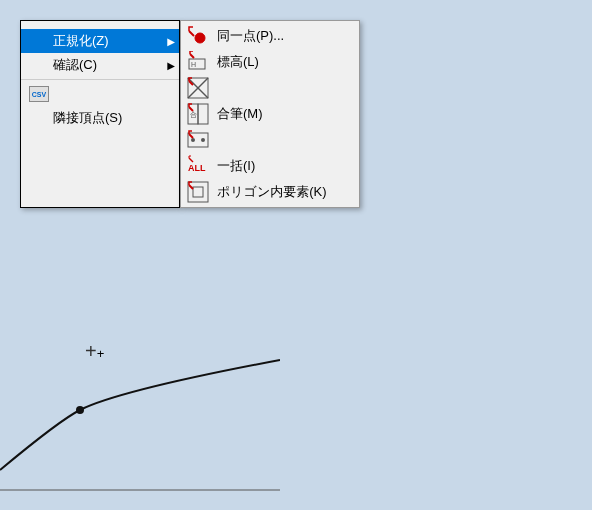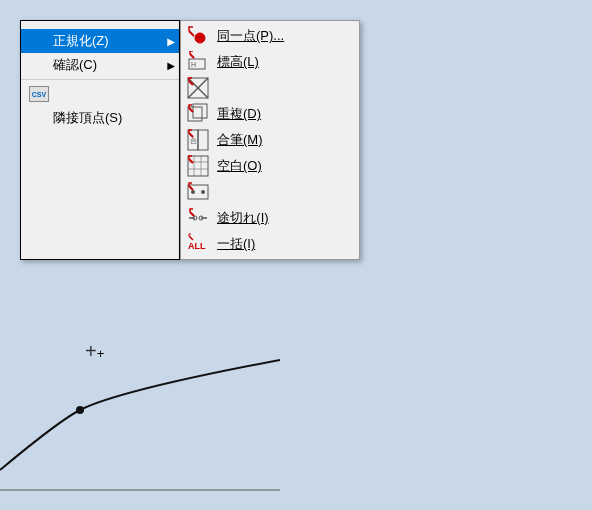--- a/index.html
+++ b/index.html
@@ -116,21 +116,20 @@
       top: 0;
     }
 
     .submenu-item {
       display: flex;
       align-items: center;
       padding: 3px 20px 3px 6px;
       cursor: pointer;
       white-space: nowrap;
       height: 26px;
-      text-decoration: underline;
     }
 
     .submenu-item .item-icon {
       width: 24px;
       height: 24px;
       margin-right: 6px;
       display: flex;
       align-items: center;
       flex-shrink: 0;
     }
@@ -226,93 +225,66 @@
         <svg width="22" height="22" viewBox="0 0 22 22">
           <rect x="1" y="1" width="20" height="20" fill="none" stroke="#555" stroke-width="1"></rect>
           <line x1="1" y1="1" x2="21" y2="21" stroke="#555" stroke-width="1.5"></line>
           <line x1="21" y1="1" x2="1" y2="21" stroke="#555" stroke-width="1.5"></line>
           <path d="M2 4 L6 8" stroke="#cc0000" stroke-width="2"></path>
           <path d="M2 4 L2 1 L5 1" stroke="#cc0000" stroke-width="1.5" fill="none"></path>
         </svg>
       </div>
     </div>
 
-    <div class="submenu-item">
-      <div class="item-icon">
-        <svg width="22" height="22" viewBox="0 0 22 22">
-          <rect x="1" y="4" width="14" height="14" fill="none" stroke="#555" stroke-width="1"></rect>
-          <rect x="6" y="1" width="14" height="14" fill="none" stroke="#555" stroke-width="1"></rect>
-          <path d="M2 5 L6 9" stroke="#cc0000" stroke-width="2"></path>
-          <path d="M2 5 L2 2 L5 2" stroke="#cc0000" stroke-width="1.5" fill="none"></path>
-        </svg>
-      </div>
-      <span class="item-label">重複(D)</span>
-    </div>
 
     <div class="submenu-item">
       <div class="item-icon">
         <svg width="22" height="22" viewBox="0 0 22 22">
           <rect x="1" y="1" width="10" height="20" fill="none" stroke="#555" stroke-width="1"></rect>
           <rect x="11" y="1" width="10" height="20" fill="none" stroke="#555" stroke-width="1"></rect>
           <text x="3" y="14" font-size="7" fill="#555">合</text>
           <path d="M2 4 L6 8" stroke="#cc0000" stroke-width="2"></path>
           <path d="M2 4 L2 1 L5 1" stroke="#cc0000" stroke-width="1.5" fill="none"></path>
         </svg>
       </div>
       <span class="item-label">合筆(M)</span>
     </div>
 
-    <div class="submenu-item">
-      <div class="item-icon">
-        <svg width="22" height="22" viewBox="0 0 22 22">
-          <rect x="1" y="1" width="20" height="20" fill="none" stroke="#555" stroke-width="1"></rect>
-          <line x1="1" y1="7" x2="21" y2="7" stroke="#555" stroke-width="0.5"></line>
-          <line x1="1" y1="14" x2="21" y2="14" stroke="#555" stroke-width="0.5"></line>
-          <line x1="7" y1="1" x2="7" y2="21" stroke="#555" stroke-width="0.5"></line>
-          <line x1="14" y1="1" x2="14" y2="21" stroke="#555" stroke-width="0.5"></line>
-          <path d="M2 4 L6 8" stroke="#cc0000" stroke-width="2"></path>
-          <path d="M2 4 L2 1 L5 1" stroke="#cc0000" stroke-width="1.5" fill="none"></path>
-        </svg>
-      </div>
-      <span class="item-label">空白(O)</span>
-    </div>
 
     <div class="submenu-item">
       <div class="item-icon">
         <svg width="22" height="22" viewBox="0 0 22 22">
           <rect x="1" y="4" width="20" height="14" fill="none" stroke="#555" stroke-width="1"></rect>
           <circle cx="6" cy="11" r="2" fill="#555"></circle>
           <circle cx="16" cy="11" r="2" fill="#555"></circle>
           <path d="M2 5 L6 9" stroke="#cc0000" stroke-width="2"></path>
           <path d="M2 5 L2 2 L5 2" stroke="#cc0000" stroke-width="1.5" fill="none"></path>
         </svg>
       </div>
     </div>
 
 
-    <div class="submenu-item">
-      <div class="item-icon">
-        <svg width="22" height="22" viewBox="0 0 22 22">
-          <path d="M2 11 L8 11" stroke="#555" stroke-width="1.5"></path>
-          <path d="M14 11 L20 11" stroke="#555" stroke-width="1.5"></path>
-          <circle cx="8" cy="11" r="2" fill="none" stroke="#555" stroke-width="1"></circle>
-          <circle cx="14" cy="11" r="2" fill="none" stroke="#555" stroke-width="1"></circle>
-          <path d="M3 5 L7 9" stroke="#cc0000" stroke-width="2"></path>
-          <path d="M3 5 L3 2 L6 2" stroke="#cc0000" stroke-width="1.5" fill="none"></path>
-        </svg>
-      </div>
-      <span class="item-label">途切れ(I)</span>
-    </div>
 
     <div class="submenu-item">
       <div class="item-icon">
         <svg width="22" height="22" viewBox="0 0 22 22">
           <text x="1" y="16" font-size="9" font-weight="bold" fill="#cc0000">ALL</text>
           <path d="M2 3 L6 7" stroke="#cc0000" stroke-width="1.5"></path>
           <path d="M2 3 L2 1 L4 1" stroke="#cc0000" stroke-width="1" fill="none"></path>
         </svg>
       </div>
       <span class="item-label">一括(I)</span>
     </div>
 
+    <div class="submenu-item">
+      <div class="item-icon">
+        <svg width="22" height="22" viewBox="0 0 22 22">
+          <rect x="1" y="1" width="20" height="20" fill="none" stroke="#555" stroke-width="1"></rect>
+          <rect x="6" y="6" width="10" height="10" fill="none" stroke="#555" stroke-width="1"></rect>
+          <path d="M2 4 L6 8" stroke="#cc0000" stroke-width="2"></path>
+          <path d="M2 4 L2 1 L5 1" stroke="#cc0000" stroke-width="1.5" fill="none"></path>
+        </svg>
+      </div>
+      <span class="item-label">ポリゴン内要素(K)</span>
+    </div>
 
   </div>
 </div>
 
 </body></html>

